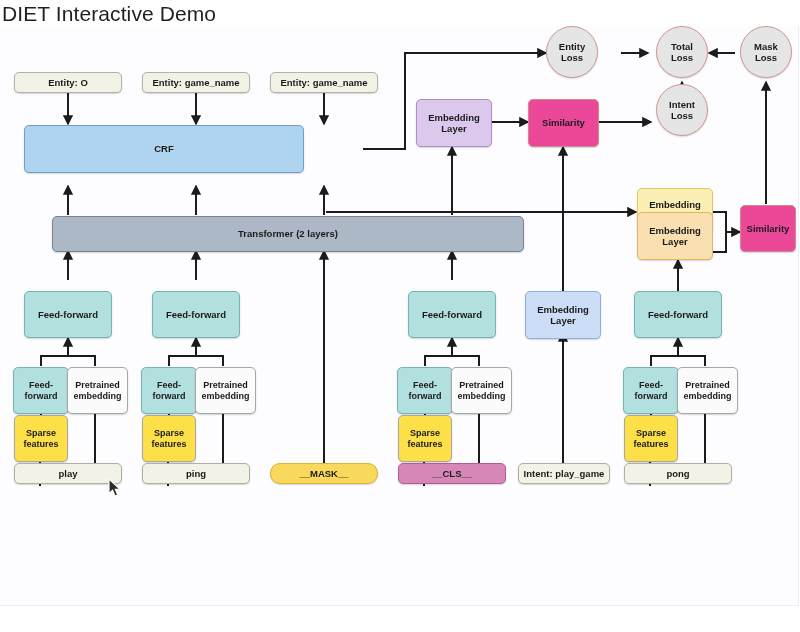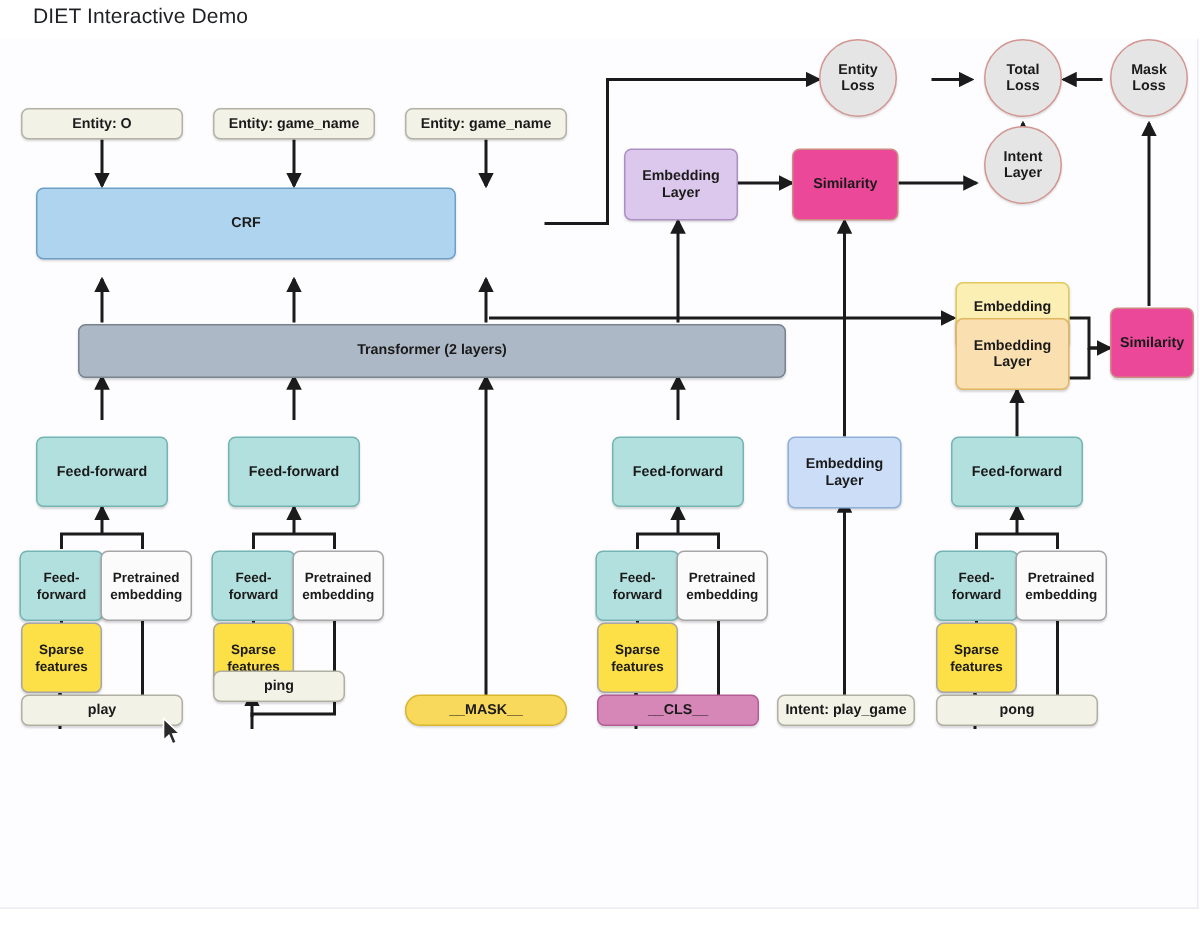--- a/index.html
+++ b/index.html
@@ -5,22 +5,22 @@
 <style>
   html,body{margin:0;padding:0;}
   body{
     width:800px;height:632px;
     background:#ffffff;
     font-family:"Liberation Sans","DejaVu Sans",sans-serif;
     overflow:hidden;
     position:relative;
   }
   #page-title{
-    position:absolute;left:22px;top:2px;
-    font-size:14px;font-weight:400;color:#1f2023;
+    position:absolute;left:2px;top:2px;
+    font-size:21px;font-weight:400;color:#1f2023;
     letter-spacing:.1px;
   }
   #canvas{
     position:absolute;left:0;top:26px;
     width:799px;height:580px;
     background:#fdfdff;
     border:1px solid #ececf2;
     border-left:none;border-top:none;
     box-sizing:border-box;
     overflow:hidden;
@@ -204,21 +204,21 @@
   <div class="node c-sparse small" style="left:14px;top:389px;width:54px;height:47px;white-space:pre-line;">Sparse
 features</div>
   <div class="node c-sparse small" style="left:142px;top:389px;width:54px;height:47px;white-space:pre-line;">Sparse
 features</div>
   <div class="node c-sparse small" style="left:398px;top:389px;width:54px;height:47px;white-space:pre-line;">Sparse
 features</div>
   <div class="node c-sparse small" style="left:624px;top:389px;width:54px;height:47px;white-space:pre-line;">Sparse
 features</div>
 
   <div class="node c-token" style="left:14px;top:437px;width:108px;height:21px;">play</div>
-  <div class="node c-token" style="left:142px;top:421px;width:88px;height:21px;">ping</div>
+  <div class="node c-token" style="left:142px;top:437px;width:108px;height:21px;">ping</div>
   <div class="node c-mask" style="left:270px;top:437px;width:108px;height:21px;">__MASK__</div>
   <div class="node c-cls" style="left:398px;top:437px;width:108px;height:21px;">__CLS__</div>
   <div class="node c-token" style="left:518px;top:437px;width:92px;height:21px;">Intent: play_game</div>
   <div class="node c-token" style="left:624px;top:437px;width:108px;height:21px;">pong</div>
 
   <div class="node c-embpurple" style="left:416px;top:73px;width:76px;height:48px;white-space:pre-line;">Embedding
 Layer</div>
   <div class="node c-embblue" style="left:525px;top:265px;width:76px;height:48px;white-space:pre-line;">Embedding
 Layer</div>
   <div class="node c-embyellow" style="left:637px;top:162px;width:76px;height:45px;white-space:pre-line;">Embedding
@@ -229,19 +229,19 @@
   <div class="node c-sim" style="left:528px;top:73px;width:71px;height:48px;">Similarity</div>
   <div class="node c-sim" style="left:740px;top:179px;width:56px;height:47px;">Similarity</div>
 
   <div class="node circle c-loss" style="left:546px;top:0px;width:52px;height:52px;white-space:pre-line;">Entity
 Loss</div>
   <div class="node circle c-loss" style="left:656px;top:0px;width:52px;height:52px;white-space:pre-line;">Total
 Loss</div>
   <div class="node circle c-loss" style="left:740px;top:0px;width:52px;height:52px;white-space:pre-line;">Mask
 Loss</div>
   <div class="node circle c-loss" style="left:656px;top:58px;width:52px;height:52px;white-space:pre-line;">Intent
-Layer</div>
+Loss</div>
 
   <svg id="cursor" viewBox="0 0 13 19" xmlns="http://www.w3.org/2000/svg">
     <path d="M1 1 L1 15.5 L4.6 12.2 L7 18 L9.6 16.9 L7.3 11.3 L11.8 11.1 Z" fill="#2b2b2b" stroke="#ffffff" stroke-width="1.1"></path>
   </svg>
 
 </div>
 
 </body></html>

